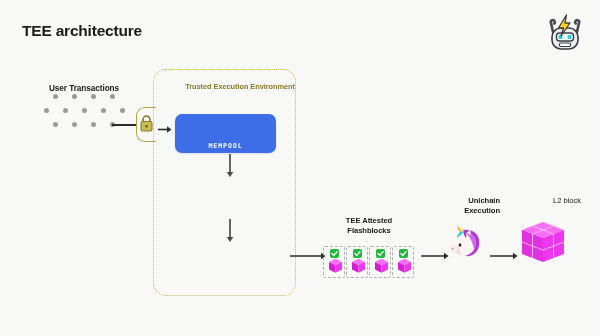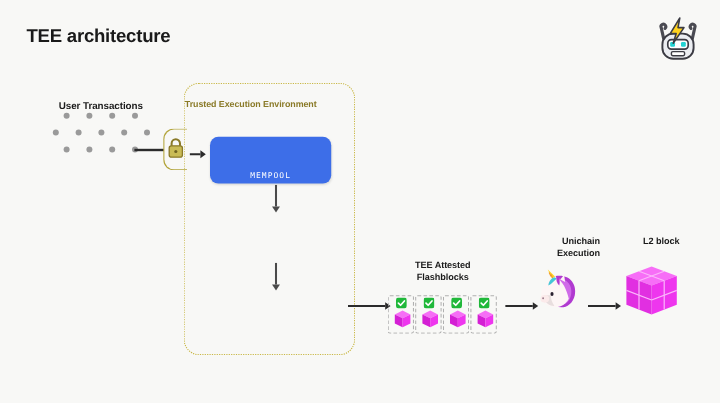--- a/index.html
+++ b/index.html
@@ -117,21 +117,21 @@
     border: 1.5px dotted #c9b847;
     border-radius: 13px;
     box-sizing: border-box;
     background: transparent;
   }
   #tee-label {
     position: absolute;
     left: 0;
     top: 12px;
     width: 100%;
-    text-align: left;
+    text-align: right;
     font-size: 7.4px;
     font-weight: bold;
     color: #8a7a28;
     letter-spacing: -0.05px;
   }
 
   
   .stage-box {
     position: absolute;
     left: 21px;
@@ -139,21 +139,21 @@
     height: 39px;
     border-radius: 7px;
     display: flex;
     align-items: center;
     justify-content: center;
     box-shadow: 0 1px 2px rgba(0,0,0,0.12);
   }
   .stage-box .stage-text {
     font-family: "DejaVu Sans Mono", "Liberation Mono", monospace;
     font-size: 6.6px;
-    font-weight: normal;
+    font-weight: bold;
     color: #ffffff;
     letter-spacing: 0.9px;
     margin-top: 24px;
   }
   #stage-mempool { top: 44px; background: #3d6ee8; }
   #stage-ordering { top: 109px; background: #ee36ee; }
   #stage-execution { top: 173px; background: #f2635f; }
 
   .stage-arrow {
     position: absolute;
@@ -259,23 +259,23 @@
 
   
   #l2-group {
     position: absolute;
     left: 521px;
     top: 196px;
     width: 60px;
   }
   #l2-label {
     font-size: 7.6px;
-    font-weight: bold;
+    font-weight: normal;
     color: #1a1a1a;
-    text-align: center;
+    text-align: right;
     line-height: 10px;
     letter-spacing: -0.05px;
   }
   #l2-cube {
     position: absolute;
     left: 0px;
     top: 24px;
     width: 45px;
     height: 45px;
   }

